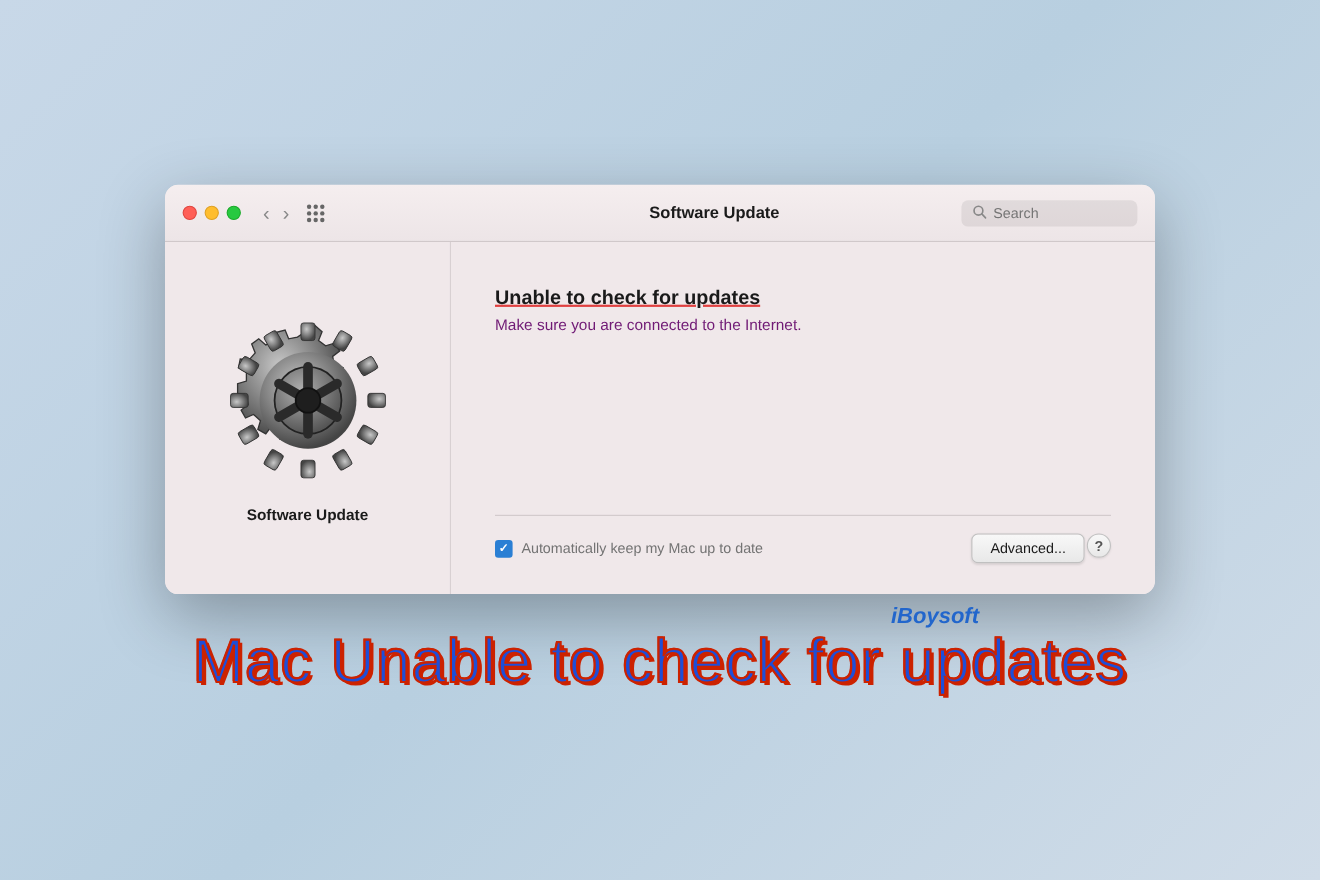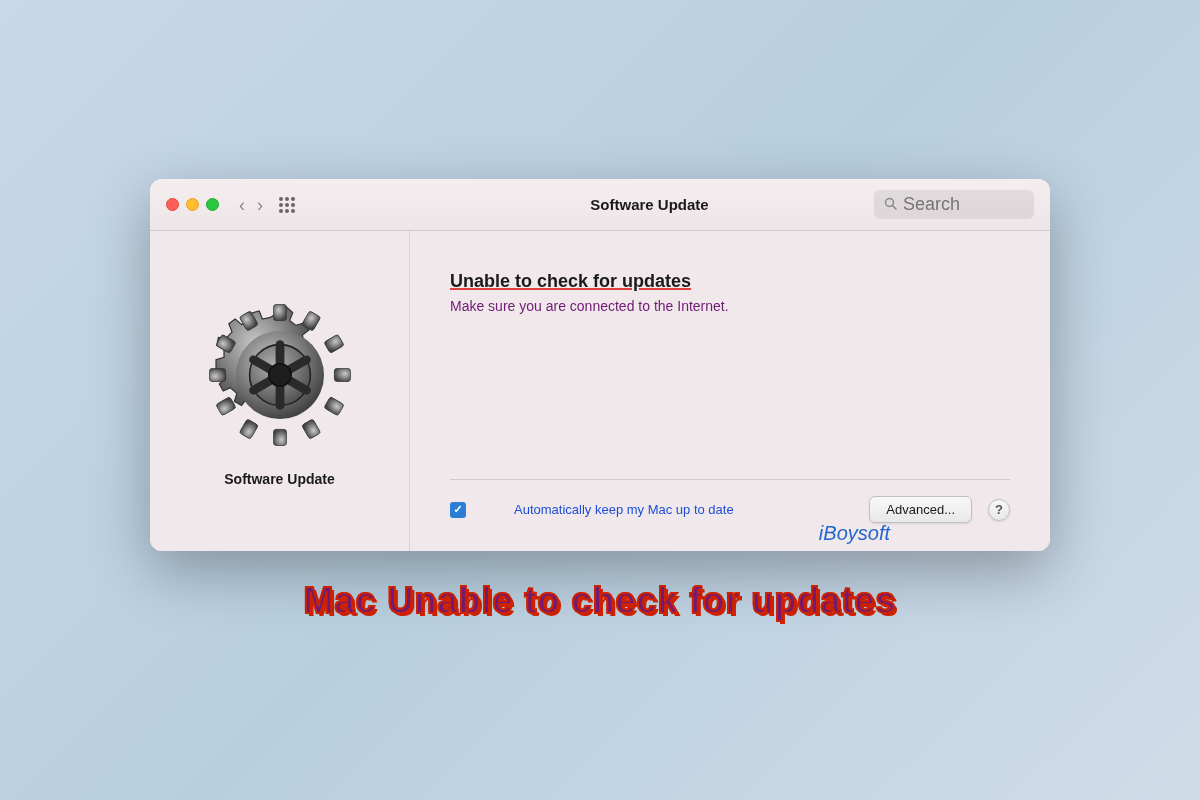--- a/index.html
+++ b/index.html
@@ -90,21 +90,21 @@
 
     .search-bar .search-icon-svg {
       color: #888;
       font-size: 13px;
     }
 
     .search-bar input {
       border: none;
       background: none;
       outline: none;
-      font-size: 18px;
+      font-size: 13px;
       color: #666;
       width: 100%;
     }
 
     
     .main-content {
       display: flex;
       background: #f0e8ea;
       min-height: 320px;
     }
@@ -194,28 +194,26 @@
     }
 
     .checkbox-check {
       color: white;
       font-size: 11px;
       font-weight: bold;
     }
 
     .auto-update-label {
       font-size: 13px;
-      color: #1d4ed8;
-      margin-left: 40px;
+      color: #737373;
     }
 
     .right-buttons {
       display: flex;
-      align-items: center;
-      gap: 16px;
+      gap: 2px;
     }
 
     .advanced-btn {
       background: linear-gradient(180deg, #f8f8f8 0%, #e8e8e8 100%);
       border: 1px solid #c0c0c0;
       border-radius: 6px;
       padding: 5px 16px;
       font-size: 13px;
       color: #1a1a1a;
       cursor: pointer;
@@ -239,37 +237,37 @@
     }
 
     
     .bottom-banner {
       width: 900px;
       margin-top: 30px;
       text-align: center;
     }
 
     .banner-text {
-      font-size: 36px;
-      font-weight: 700;
-      color: #701a75;
+      font-size: 56px;
+      font-weight: 400;
+      color: #1d4ed8;
       -webkit-text-stroke: 2px #cc2200;
       text-shadow:
         3px 3px 0 #cc2200,
         -1px -1px 0 #cc2200;
       letter-spacing: 1px;
       line-height: 1.1;
     }
 
     .iboysoft-logo {
       position: absolute;
-      bottom: 76px;
+      bottom: 60px;
       right: 160px;
       font-size: 20px;
-      font-weight: 400;
+      font-weight: 700;
     }
 
     .iboysoft-i {
       color: #2266cc;
       font-style: italic;
     }
 
     .iboysoft-rest {
       color: #2266cc;
       font-style: italic;

